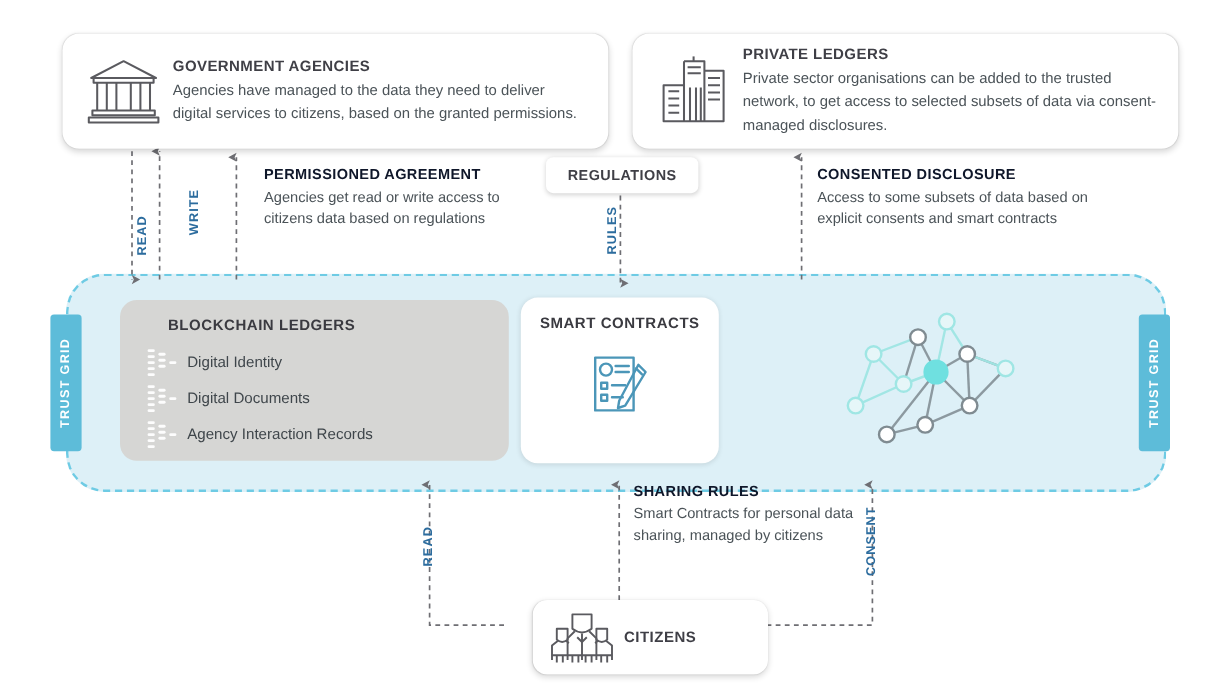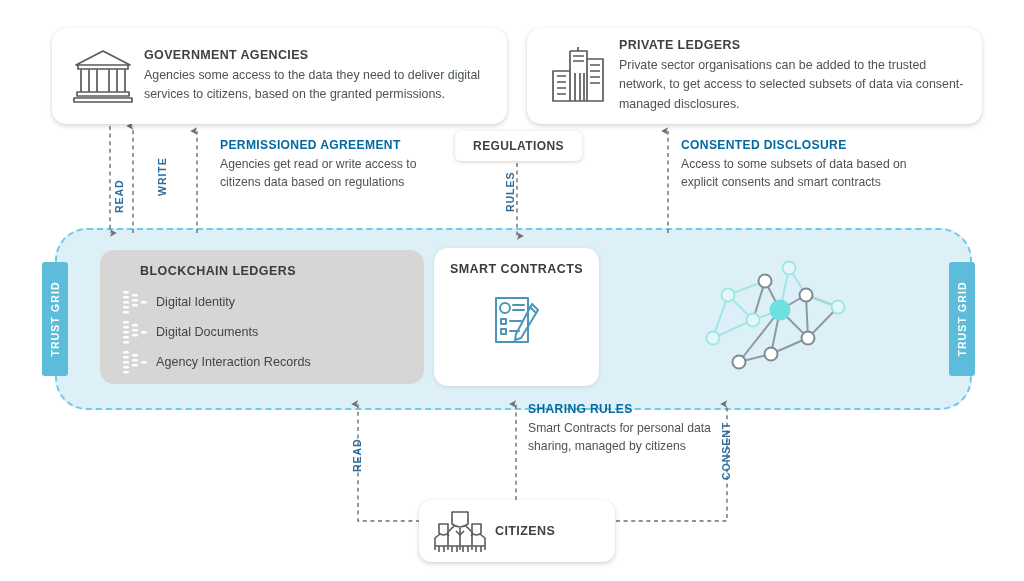--- a/index.html
+++ b/index.html
@@ -47,21 +47,21 @@
   #card-reg {
     left: 455px; top: 131px; width: 127px; height: 30px;
     border-radius: 6px;
     justify-content: center;
     box-shadow: 0 1px 4px rgba(0,0,0,0.18);
   }
   #card-reg .card-title { margin: 15px; font-size: 12px; letter-spacing: .4px; }
 
   
   #card-citizens {
-    left: 419px; top: 500px; width: 196px; height: 62px;
+    left: 444px; top: 500px; width: 196px; height: 62px;
     border-radius: 12px;
     text-align: right;
   }
   #card-citizens .card-icon { width: 62px; height: 48px; margin-left: 10px; }
   #card-citizens .card-title {
     margin: 0; font-size: 12.5px; letter-spacing: .4px; color: #3f3f46;
   }
 
   
   #trust-grid {
@@ -132,21 +132,21 @@
   
   #network-graph {
     position: absolute;
     left: 690px; top: 252px; width: 230px; height: 136px;
   }
 
   
   .annot { position: absolute; }
   .annot-title {
     font-size: 12.1px; font-weight: bold; letter-spacing: .35px;
-    color: #0369a1; margin-bottom: 3px;
+    color: #0f172a; margin-bottom: 3px;
   }
   .annot-desc {
     font-size: 12.2px; line-height: 1.5; color: #4b5358;
   }
   #annot-permissioned { left: 220px; top: 138px; width: 215px; }
   #annot-consented    { left: 681px; top: 138px; width: 230px; }
   #annot-sharing      { left: 528px; top: 402px; width: 200px; }
 
   
   .vlabel {
@@ -207,21 +207,21 @@
           <path d="M31 4 L58 18 L4 18 Z"></path>
           <path d="M6 18 L6 22 L56 22 L56 18"></path>
           <path d="M9 22 L9 45 M17 22 L17 45 M25 22 L25 45 M37 22 L37 45 M45 22 L45 45 M53 22 L53 45"></path>
           <path d="M5 45 L57 45 L57 49 L5 49 Z"></path>
           <path d="M2 51 L60 51 L60 55 L2 55 Z"></path>
         </g>
       </svg>
     </div>
     <div class="card-body">
       <div class="card-title">GOVERNMENT AGENCIES</div>
-      <div class="card-desc">Agencies some access to the data they need to deliver digital services to citizens, based on the granted permissions.</div>
+      <div class="card-desc">Agencies have managed to the data they need to deliver digital services to citizens, based on the granted permissions.</div>
     </div>
   </div>
 
   <div class="card" id="card-priv">
     <div class="card-icon">
       <svg width="62" height="62" viewBox="0 0 62 62">
         <g fill="none" stroke="#5a5a5f" stroke-width="1.7" stroke-linejoin="round">
           <path d="M23 6 L23 56 M23 6 L40 6 L40 56"></path>
           <path d="M31 2 L31 6"></path>
           <path d="M26 11 L37 11 M26 16 L37 16"></path>

